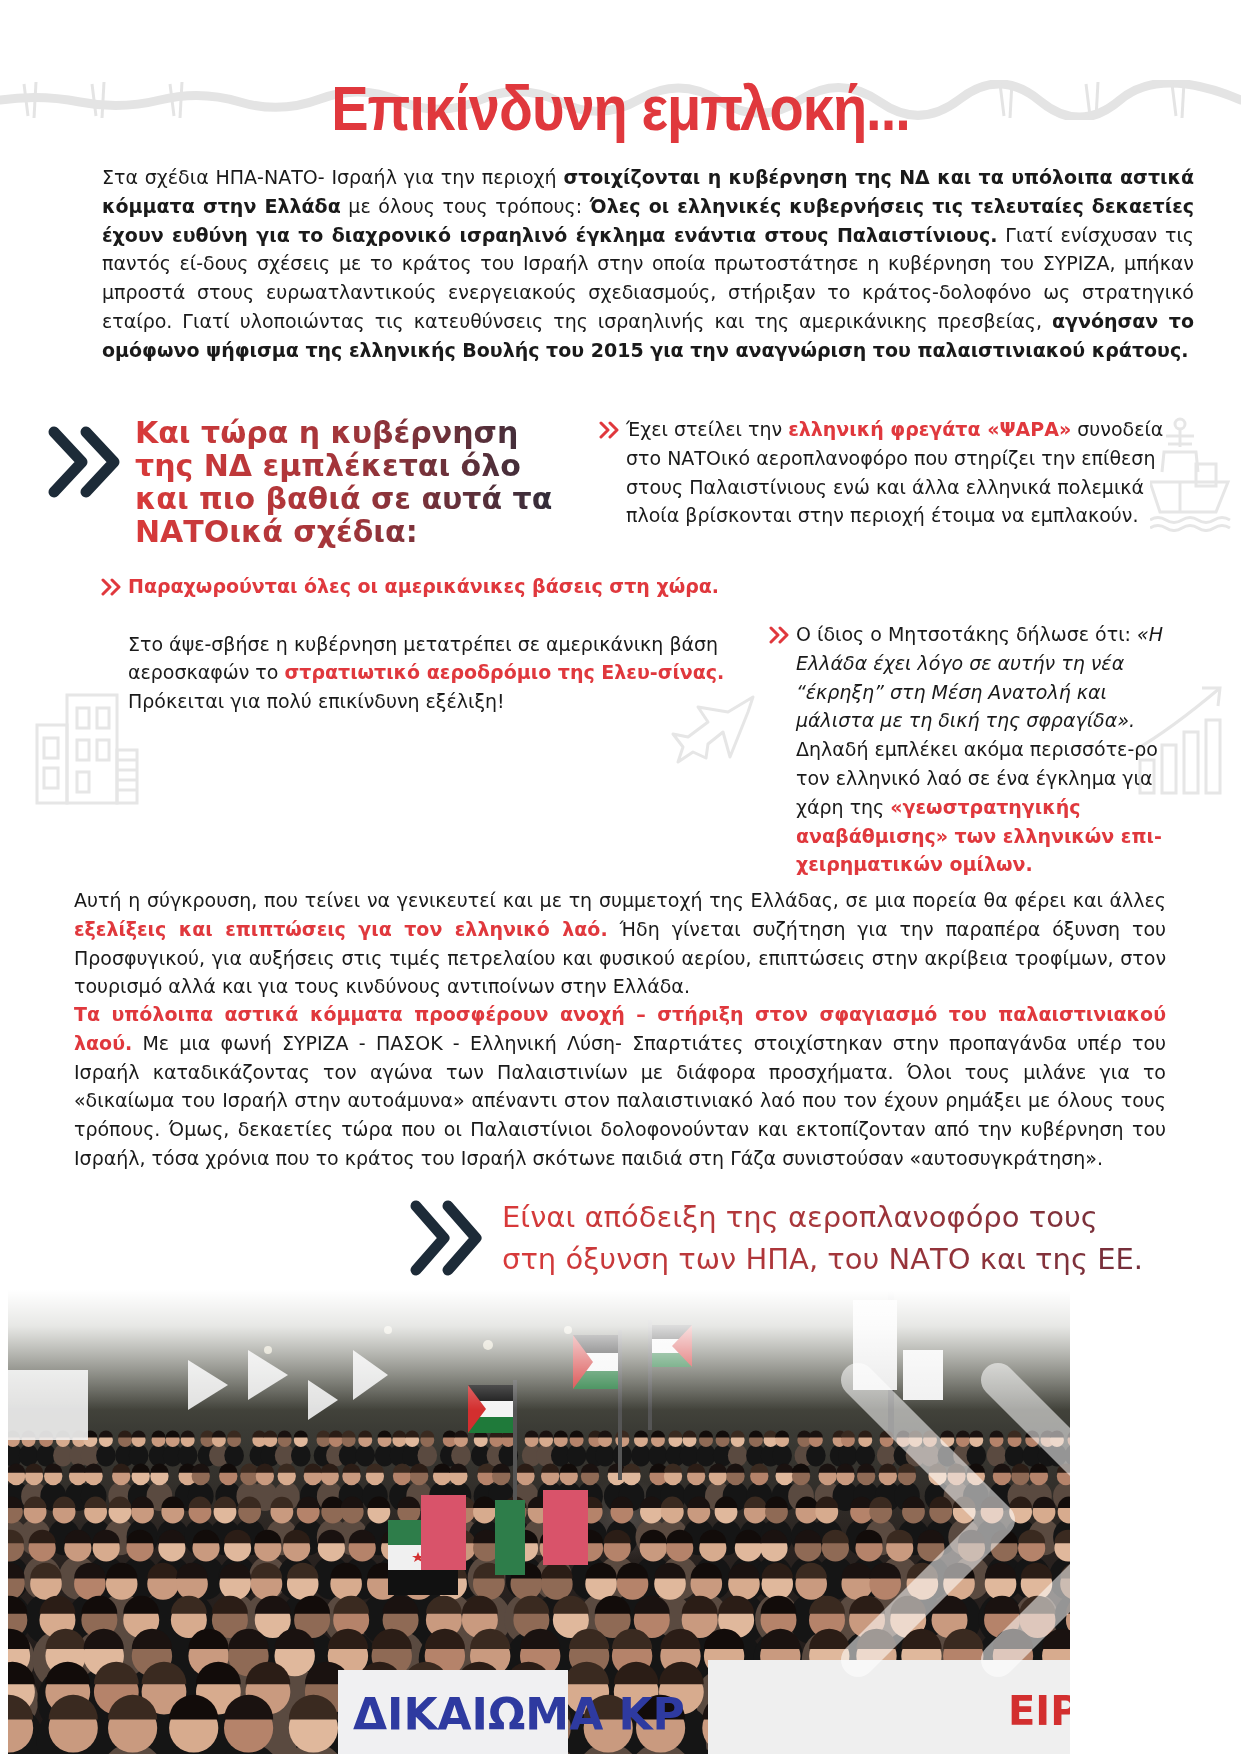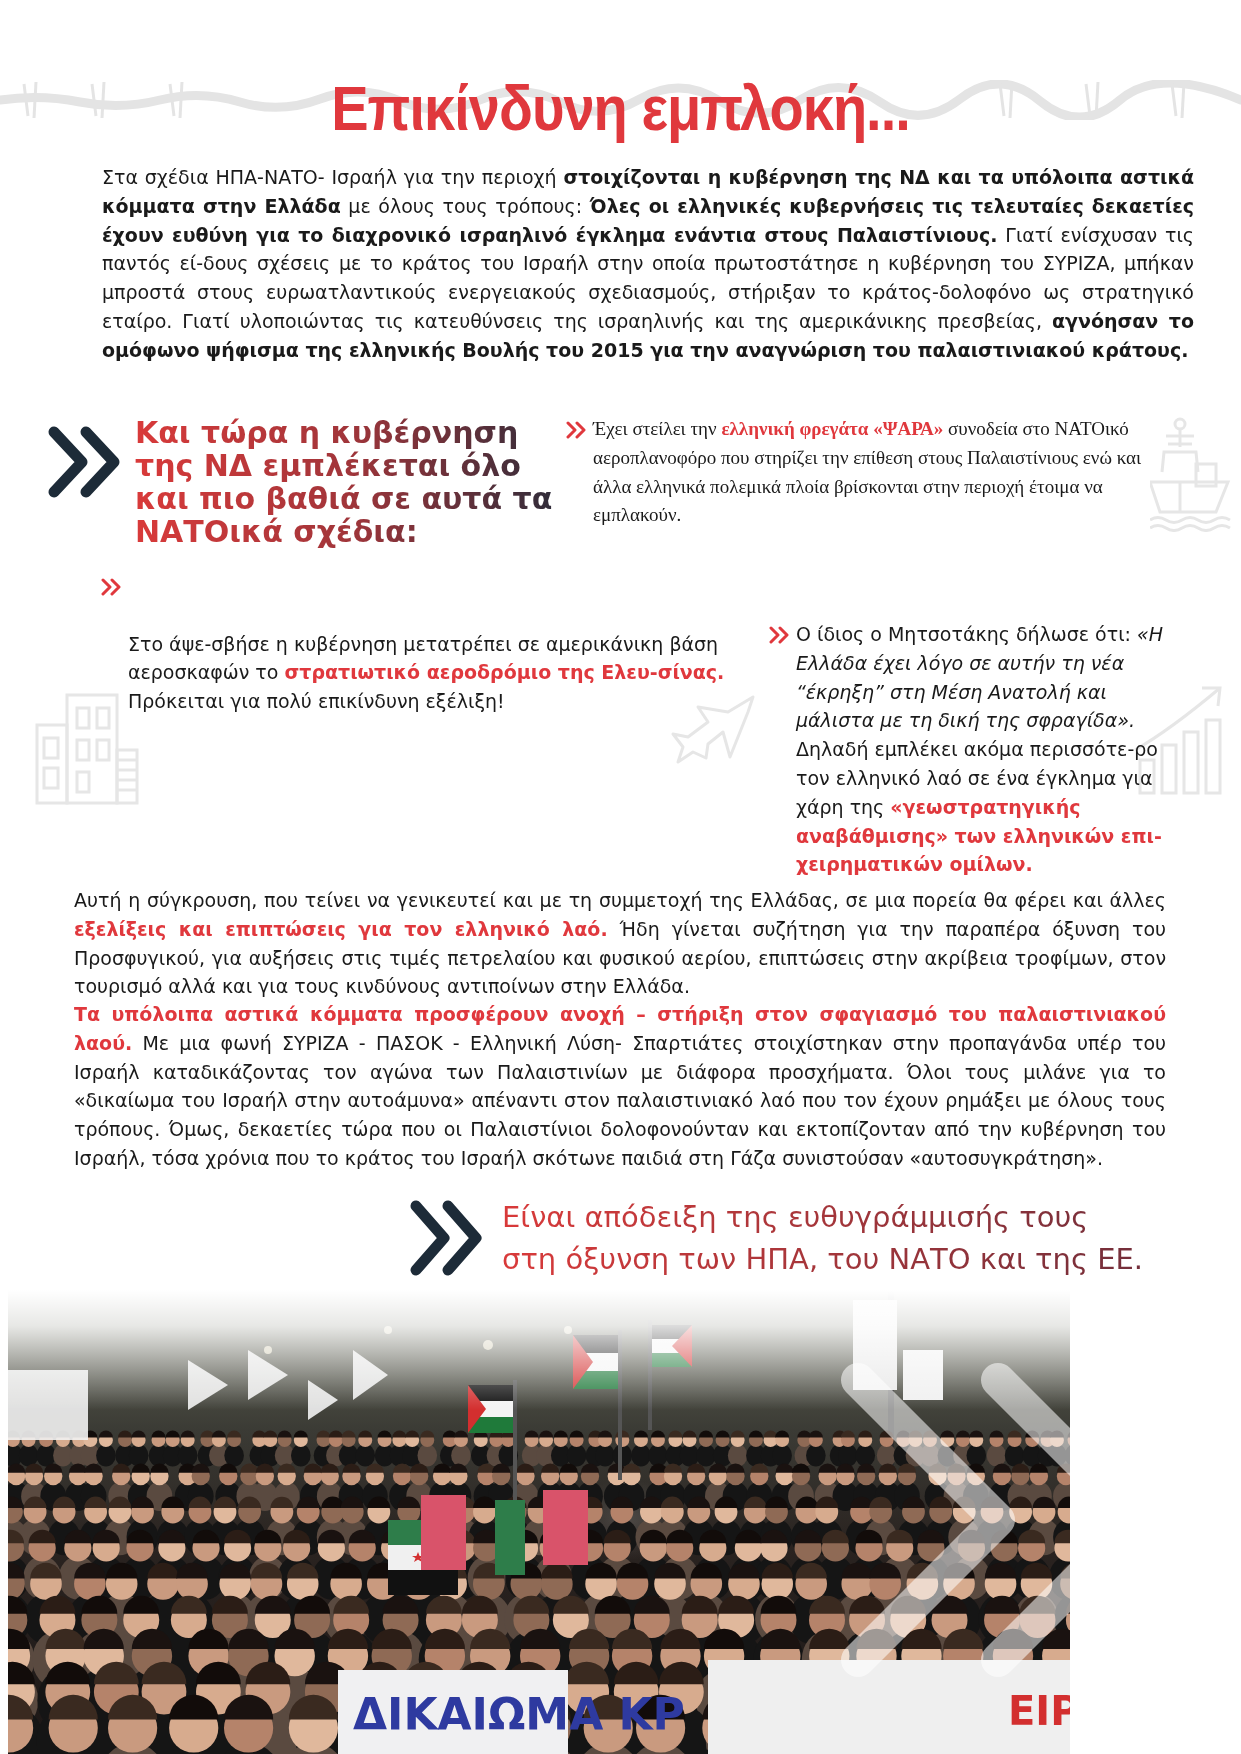--- a/index.html
+++ b/index.html
@@ -99,21 +99,21 @@
       <line x1="18" y1="32" x2="42" y2="32"></line>
     <path d="M12 60 L14 40 L46 40 L48 60"></path>
     <rect x="46" y="52" width="20" height="22"></rect>
     <path d="M0 70 L78 70 L66 100 L10 100 Z"></path>
     <line x1="30" y1="70" x2="30" y2="100"></line>
     <path d="M0 108 Q 8 103 16 108 T 32 108 T 48 108 T 64 108 T 80 108"></path>
     <path d="M0 116 Q 8 111 16 116 T 32 116 T 48 116 T 64 116 T 80 116"></path>
   </g>
 </svg>
 
-<div class="bullet-block" style="left:565px; top:415px; width:600px;font-family:Liberation Serif, serif;">
+<div class="bullet-block" style="left:598px; top:415px; width:600px;">
   <svg class="bullet-chev" viewBox="0 0 24 18">
     <polyline points="3,2 10,9 3,16" fill="none" stroke="#e0383d" stroke-width="3" stroke-linecap="round" stroke-linejoin="round"></polyline>
     <polyline points="12,2 19,9 12,16" fill="none" stroke="#e0383d" stroke-width="3" stroke-linecap="round" stroke-linejoin="round"></polyline>
   </svg>
   <div class="bullet-text">
     <span>Έχει στείλει την </span><span class="red">ελληνική φρεγάτα «ΨΑΡΑ»</span><span> συνοδεία στο ΝΑΤΟικό αεροπλανοφόρο που στηρίζει την επίθεση στους Παλαιστίνιους ενώ και άλλα ελληνικά πολεμικά πλοία βρίσκονται στην περιοχή έτοιμα να εμπλακούν.</span>
   </div>
 </div>
 
 <svg class="deco" style="left:32px; top:690px;" width="110" height="115" viewBox="0 0 110 115">
@@ -140,21 +140,21 @@
     <path d="M85 5 L60 20 L30 15 L40 30 L20 45 L5 42 L15 55 L10 70 L25 60 L38 66 L40 52 L55 40 L62 65 L72 40 L80 20 Z"></path>
   </g>
 </svg>
 
 <div class="bullet-block" style="left:100px; top:572px; width:635px;">
   <svg class="bullet-chev" viewBox="0 0 24 18">
     <polyline points="3,2 10,9 3,16" fill="none" stroke="#e0383d" stroke-width="3" stroke-linecap="round" stroke-linejoin="round"></polyline>
     <polyline points="12,2 19,9 12,16" fill="none" stroke="#e0383d" stroke-width="3" stroke-linecap="round" stroke-linejoin="round"></polyline>
   </svg>
   <div class="bullet-text">
-    <br>
+    <span class="red">Παραχωρούνται όλες οι αμερικάνικες βάσεις στη χώρα.</span><br>
     <br>
     <span>Στο άψε-σβήσε η κυβέρνηση μετατρέπει σε αμερικάνικη βάση αεροσκαφών το </span><span class="red">στρατιωτικό αεροδρόμιο της Ελευ-σίνας.</span><span> Πρόκειται για πολύ επικίνδυνη εξέλιξη!</span>
   </div>
 </div>
 
 <svg class="deco" style="left:1130px; top:680px;" width="100" height="115" viewBox="0 0 100 115">
   <g fill="none" stroke="#e6e6e6" stroke-width="3">
     <path d="M5 70 Q 40 50 90 8"></path>
       <polyline points="72,8 90,8 88,26"></polyline>
     <rect x="10" y="80" width="14" height="33"></rect>
@@ -180,21 +180,21 @@
 
 <p class="para" style="top:1000px;">
   <span class="red">Τα υπόλοιπα αστικά κόμματα προσφέρουν ανοχή – στήριξη στον σφαγιασμό του παλαιστινιακού λαού.</span><span> Με μια φωνή ΣΥΡΙΖΑ - ΠΑΣΟΚ - Ελληνική Λύση- Σπαρτιάτες στοιχίστηκαν στην προπαγάνδα υπέρ του Ισραήλ καταδικάζοντας τον αγώνα των Παλαιστινίων με διάφορα προσχήματα. Όλοι τους μιλάνε για το «δικαίωμα του Ισραήλ στην αυτοάμυνα» απέναντι στον παλαιστινιακό λαό που τον έχουν ρημάξει με όλους τους τρόπους.  Όμως, δεκαετίες τώρα που οι Παλαιστίνιοι δολοφονούνταν και εκτοπίζονταν από την κυβέρνηση του Ισραήλ, τόσα χρόνια που το κράτος του Ισραήλ σκότωνε παιδιά στη Γάζα συνιστούσαν «αυτοσυγκράτηση».</span>
 </p>
 
 <svg class="chev-big" style="left:408px; top:1198px;" width="78" height="80" viewBox="0 0 78 80">
   <polyline points="8,8 36,40 8,72" fill="none" stroke="#1d2b38" stroke-width="11" stroke-linecap="round" stroke-linejoin="round"></polyline>
   <polyline points="40,8 68,40 40,72" fill="none" stroke="#1d2b38" stroke-width="11" stroke-linecap="round" stroke-linejoin="round"></polyline>
 </svg>
 <div class="conclusion">
-  <div>Είναι απόδειξη της ευθυγράμμισής τους</div>
+  <div>Είναι απόδειξη της αεροπλανοφόρο τους</div>
   <div>στη όξυνση των ΗΠΑ, του ΝΑΤΟ και της ΕΕ.</div>
 </div>
 
 <div class="photo">
   <svg width="1241" height="464" viewBox="0 0 1241 464">
 
     <g fill="#fff6d8" opacity="0.7">
       <circle cx="260" cy="60" r="4"></circle>
         <circle cx="380" cy="40" r="4"></circle>
         <circle cx="480" cy="55" r="5"></circle>

